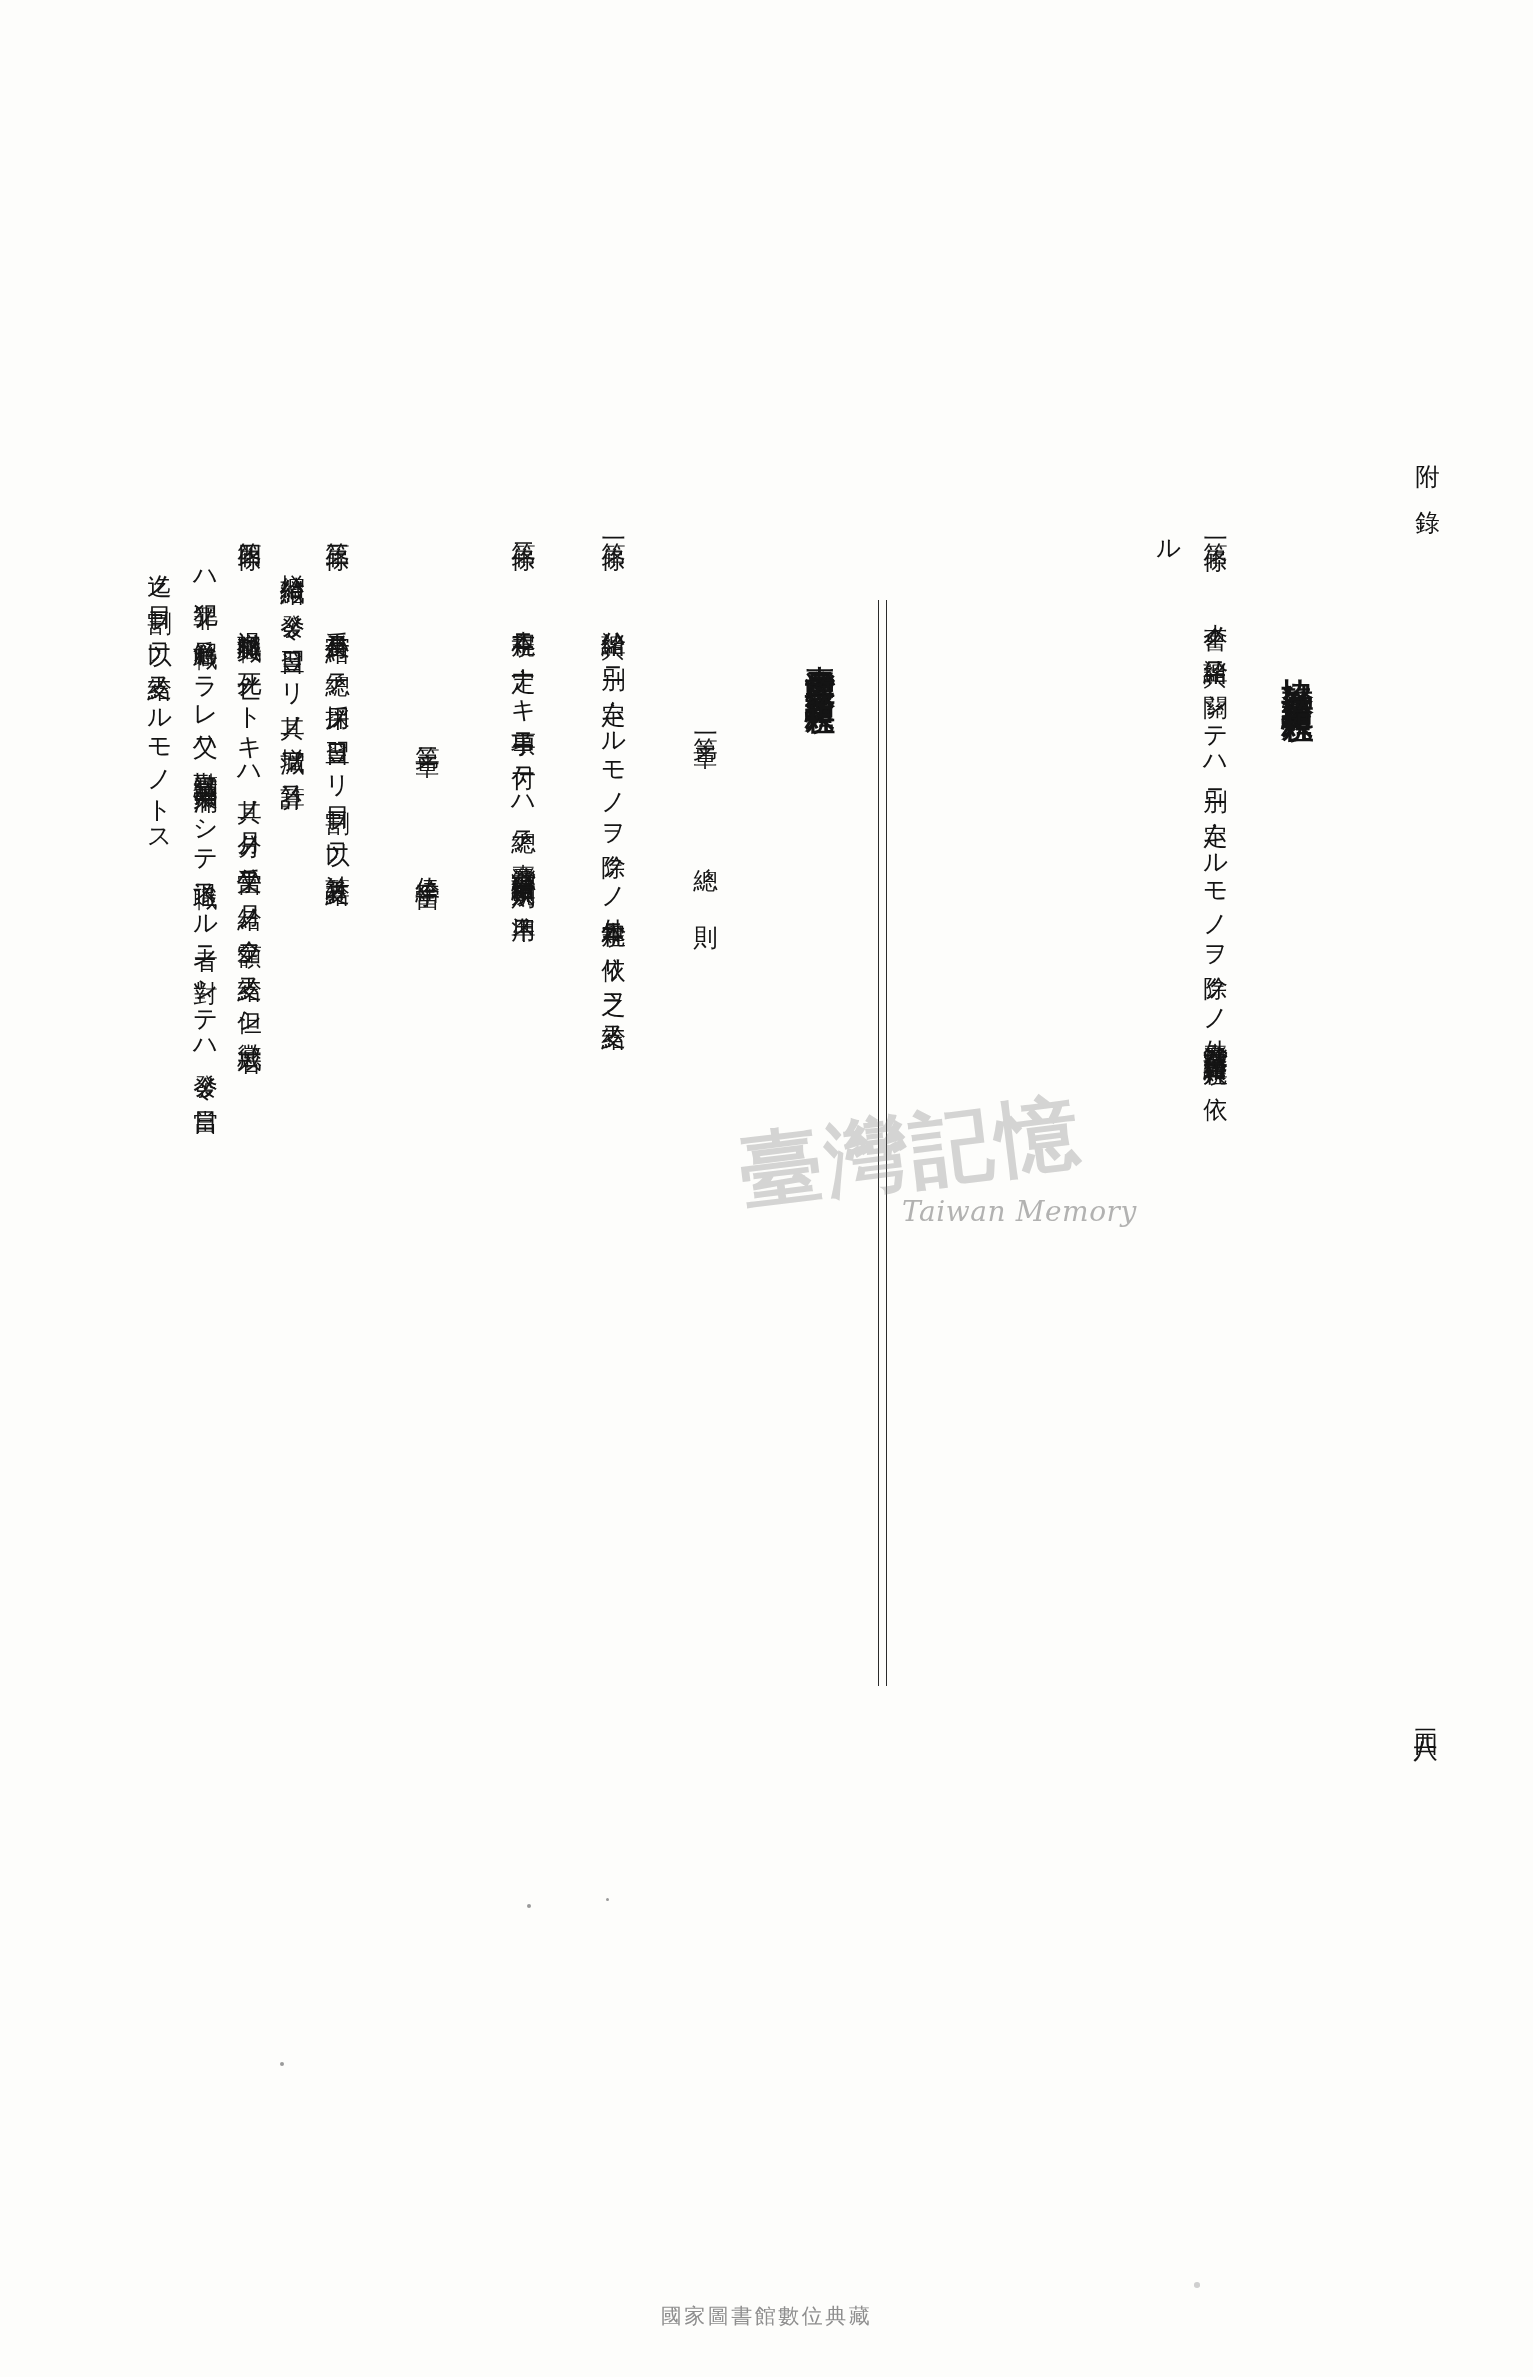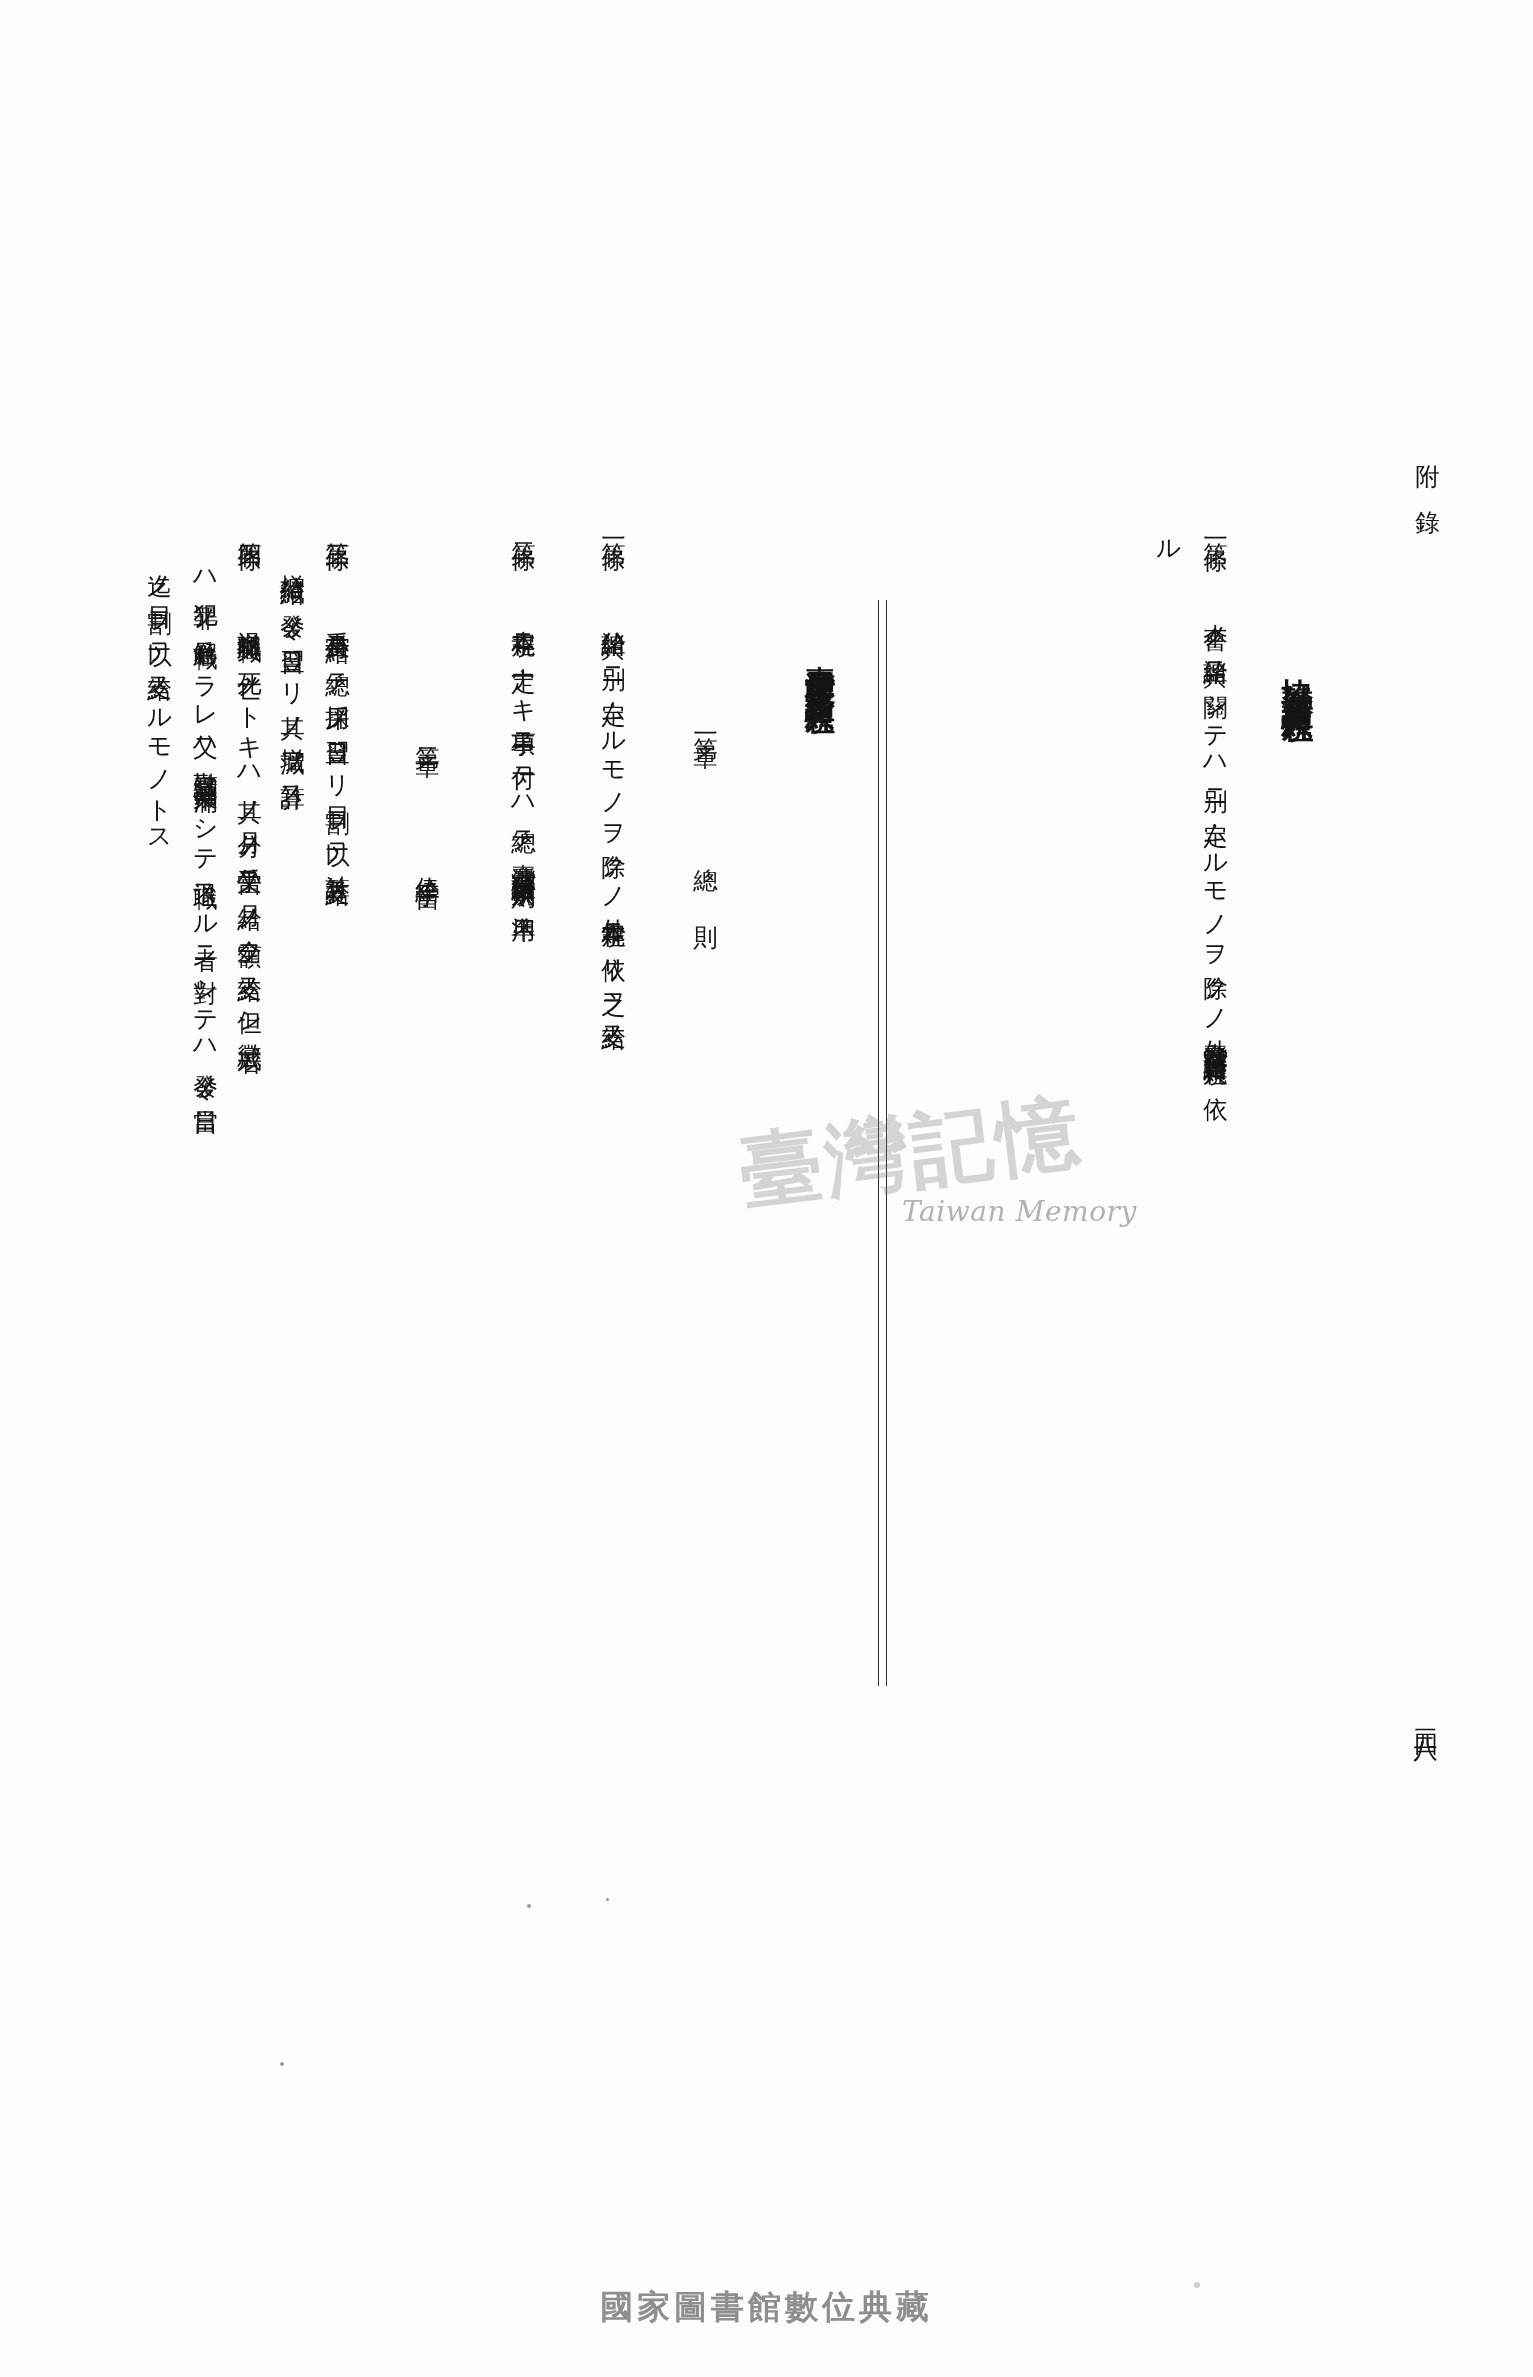--- a/index.html
+++ b/index.html
@@ -165,24 +165,23 @@
   }
 
   
   #footer-stamp {
     position: absolute;
     bottom: 47px;
     left: 0;
     width: 100%;
     text-align: center;
     font-family: "DejaVu Serif", "Liberation Serif", serif;
-    font-size: 33px;
+    font-size: 21px;
     color: #8e8e8e;
     letter-spacing: 0.12em;
-    font-weight: bold;
   }
 
   
   .speck {
     position: absolute;
     background: #9a9a9a;
     border-radius: 50%;
   }
 </style>
 </head>

